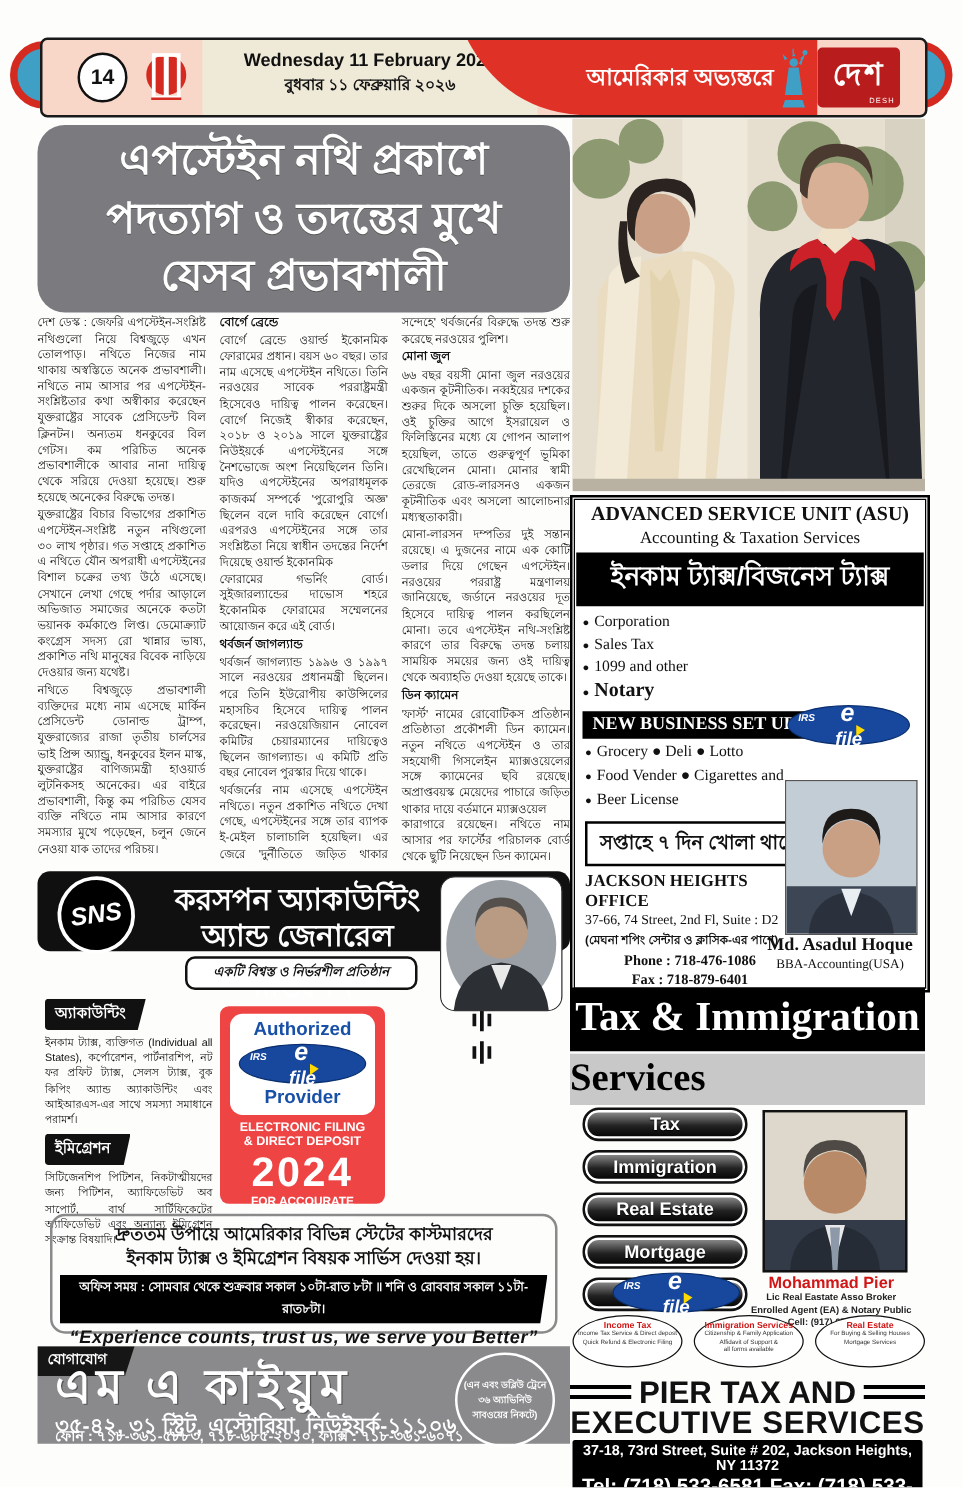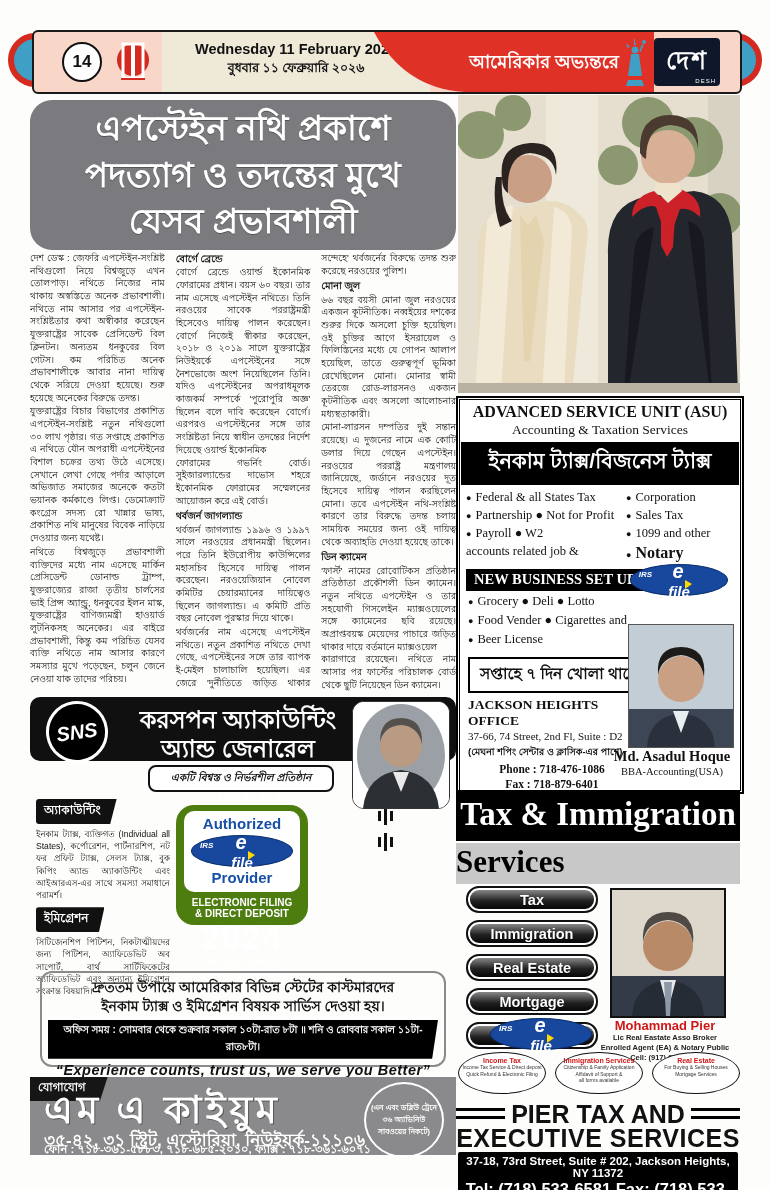--- a/index.html
+++ b/index.html
@@ -11,21 +11,21 @@
   .hdr{position:absolute;left:32px;top:30px;width:706px;height:60px;background:#f8d6c8;border:2px solid #1a1a1a;border-radius:6px;z-index:1;overflow:hidden;}
   .pageno{position:absolute;left:28px;top:10px;width:36px;height:36px;border-radius:50%;background:#fff;border:2px solid #111;font-weight:bold;font-size:17px;display:flex;align-items:center;justify-content:center;}
   .brandmark{position:absolute;left:78px;top:6px;width:42px;height:48px;}
   .hdr-cream{position:absolute;left:128px;top:0;width:268px;height:60px;background:#efe9d8;border-bottom:4px solid #d42a20;text-align:center;}
   .date-en{font-weight:bold;font-size:14.5px;margin-top:9px;}
   .date-bn{font-weight:bold;font-size:12.5px;margin-top:2px;}
   .hdr-red{position:absolute;left:340px;top:0;width:280px;height:60px;}
   .hdr-red svg{position:absolute;left:0;top:0;}
   .hdr-red .sec{position:absolute;left:70px;top:16px;width:200px;text-align:center;color:#fff;font-weight:bold;font-size:18px;}
   .statue{position:absolute;left:588px;top:4px;}
-  .deshlogo{position:absolute;left:620px;top:6px;width:66px;height:48px;background:#0f172a;border-radius:4px;color:#fff;text-align:center;}
+  .deshlogo{position:absolute;left:620px;top:6px;width:66px;height:48px;background:#b91c1c;border-radius:4px;color:#fff;text-align:center;}
   .deshlogo .bn{font-weight:bold;font-size:25px;line-height:44px;letter-spacing:2px;}
   .deshlogo .en{position:absolute;right:4px;bottom:2px;font-size:6px;letter-spacing:1px;}
 
   
   .headline{position:absolute;left:30px;top:100px;width:426px;height:150px;background:#7b7b7f;border-radius:22px;color:#fff;text-align:center;display:flex;flex-direction:column;justify-content:center;gap:2px;}
   .headline div{font-weight:bold;font-size:34px;line-height:1.32;text-shadow:0 1px 0 #555;}
 
   
   .photo{position:absolute;left:458px;top:95px;width:282px;height:298px;overflow:hidden;background:#ddd5c4;}
 
@@ -68,21 +68,21 @@
   
   .sns{position:absolute;left:30px;top:697px;width:426px;height:372px;}
   .sns-hd{position:absolute;left:0;top:0;width:426px;height:64px;background:#101010;border-radius:10px;}
   .sns-logo{position:absolute;left:16px;top:4px;width:56px;height:56px;border-radius:50%;background:#000;border:3px solid #fff;color:#fff;display:flex;align-items:center;justify-content:center;font-weight:bold;font-size:20px;font-style:italic;transform:rotate(-8deg);}
   .sns-t1{position:absolute;left:88px;top:4px;width:240px;color:#fff;font-weight:bold;font-size:24px;text-align:center;}
   .sns-t2{position:absolute;left:88px;top:33px;width:240px;color:#fff;font-weight:bold;font-size:24px;text-align:center;}
   .sns-port{position:absolute;right:6px;top:4px;width:96px;height:106px;background:#fff;border-radius:12px;border:1px solid #333;overflow:hidden;z-index:3;}
   .sns-tag{position:absolute;left:118px;top:68px;width:178px;border:2px solid #111;border-radius:8px;background:#fff;text-align:center;font-style:italic;font-weight:bold;font-size:10.5px;padding:3px 2px;}
   .sns-tab{display:inline-block;background:#111;color:#fff;font-weight:bold;font-size:12px;padding:2px 16px 3px 8px;clip-path:polygon(0 0,100% 0,92% 100%,0 100%);border-radius:3px 0 0 3px;}
   .sns-para{font-size:8.6px;line-height:1.42;text-align:justify;}
-  .sns-c{position:absolute;left:146px;top:108px;width:132px;height:120px;background:#4d7c0f;border-radius:18px;text-align:center;color:#fff;}
+  .sns-c{position:absolute;left:146px;top:108px;width:132px;height:158px;background:#ef4444;border-radius:7px;text-align:center;color:#fff;}
   .sns-c .inner{margin:6px 8px 0 8px;background:#fff;border-radius:10px;padding:4px 0 6px 0;}
   .sns-c .auth{color:#1850a8;font-weight:bold;font-size:15px;}
   .sns-c .prov{color:#1850a8;font-weight:bold;font-size:15px;margin-top:2px;}
   .sns-c .ef{width:100px;height:30px;margin:3px auto 0 auto;border:1px solid #0a2f6e;}
   .sns-c .l1{font-weight:bold;font-size:10px;margin-top:5px;}
   .sns-c .yr{font-weight:bold;font-size:33px;letter-spacing:2px;line-height:1.0;margin-top:2px;}
   .sns-c .l2{font-weight:bold;font-size:9.5px;margin-top:2px;line-height:1.25;}
   .bars{display:flex;gap:3px;justify-content:center;align-items:center;}
   .bars i{display:block;width:3px;background:#111;}
   .sns-bot{position:absolute;left:10px;top:274px;width:402px;height:92px;border:2px solid #8a8a8a;border-radius:12px;text-align:center;}
@@ -230,27 +230,20 @@
     <div>
         <div class="blk p">কারাগারে রয়েছেন। নথিতে নাম আসার পর ফার্স্টের পরিচালক বোর্ড থেকে ছুটি নিয়েছেন ডিন ক্যামেন।</div>
       </div>
   </div>
 
   <div class="asu">
     <div class="asu-title">ADVANCED SERVICE UNIT  (ASU)</div>
     <div class="asu-sub">Accounting &amp; Taxation Services</div>
     <div class="asu-bar">ইনকাম ট্যাক্স/বিজনেস ট্যাক্স</div>
     <div class="asu-cols">
-      <div class="asu-col-l">
-
-      <div class="srow"><span class="dot">●</span><span>Federal &amp; all States Tax</span></div>
-          <div class="srow"><span class="dot">●</span><span>Partnership  ● Not for Profit</span></div>
-          <div class="srow"><span class="dot">●</span><span>Payroll          ● W2</span></div>
-          <div class="srow nob"><span>accounts related job &amp;</span></div>
-        </div>
       <div class="asu-col-r">
 
       <div class="srow"><span class="dot">●</span><span>Corporation</span></div>
           <div class="srow"><span class="dot">●</span><span>Sales Tax</span></div>
           <div class="srow"><span class="dot">●</span><span>1099 and other</span></div>
           <div class="srow big"><span class="dot">●</span><span>Notary</span></div>
         </div>
     </div>
     <div class="nbs-bar">NEW BUSINESS SET UP</div>
     <div class="asu-biz">

